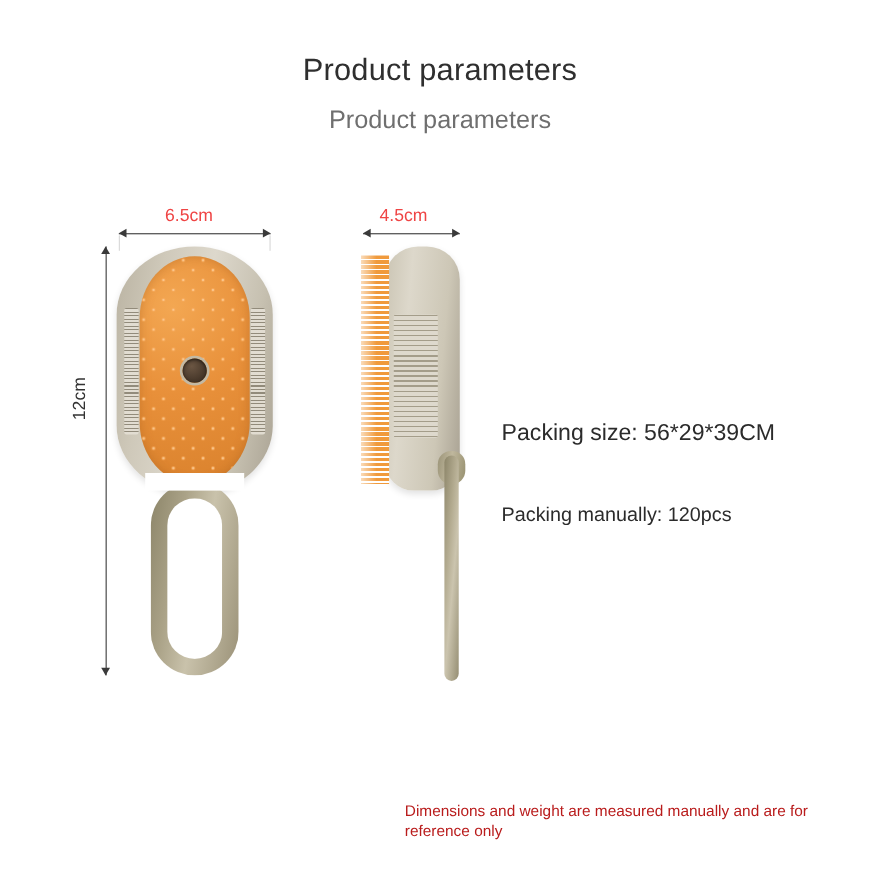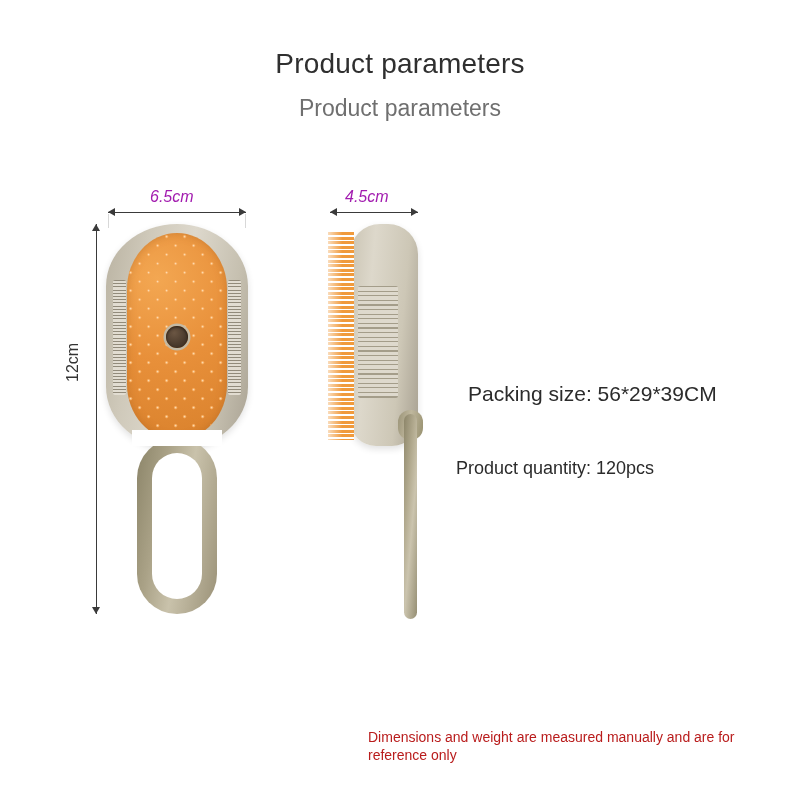--- a/index.html
+++ b/index.html
@@ -44,23 +44,22 @@
     font-size: 23px;
     font-weight: 400;
     color: #6f6f6f;
     white-space: nowrap;
   }
 
   
   .dim-label {
     position: absolute;
     font-size: 16px;
-    color: #a21caf;
-    white-space: nowrap;
-    font-style: italic;
+    color: #ef4444;
+    white-space: nowrap;
   }
   .dim-label-65 { left: 150px; top: 188px; }
   .dim-label-45 { left: 345px; top: 188px; }
 
   .dim-label-12 {
     position: absolute;
     left: 64px;
     top: 382px;
     font-size: 16px;
     color: #333333;
@@ -275,21 +274,21 @@
   }
 
   
   .spec {
     position: absolute;
     font-size: 21px;
     color: #2b2b2b;
     white-space: nowrap;
   }
   .spec-1 { left: 456px; top: 308px; }
-  .spec-2 { left: 468px; top: 382px; }
+  .spec-2 { left: 456px; top: 382px; }
   .spec-3 { left: 456px; top: 458px; font-size: 18px; }
 
   
   .footnote {
     position: absolute;
     left: 368px;
     top: 728px;
     width: 420px;
     font-size: 14px;
     line-height: 18px;
@@ -342,17 +341,17 @@
 
   <div class="side-view">
     <div class="side-body"></div>
     <div class="bristles"></div>
     <div class="side-grooves"></div>
     <div class="side-handle-top"></div>
     <div class="side-handle"></div>
   </div>
 
   <div class="spec spec-2">Packing size: 56*29*39CM</div>
-  <div class="spec spec-3">Product quantity: 120pcs</div>
+  <div class="spec spec-3">Packing manually: 120pcs</div>
 
   <div class="footnote">Dimensions and weight are measured manually and are for reference only</div>
 
 </div>
 
 </body></html>

